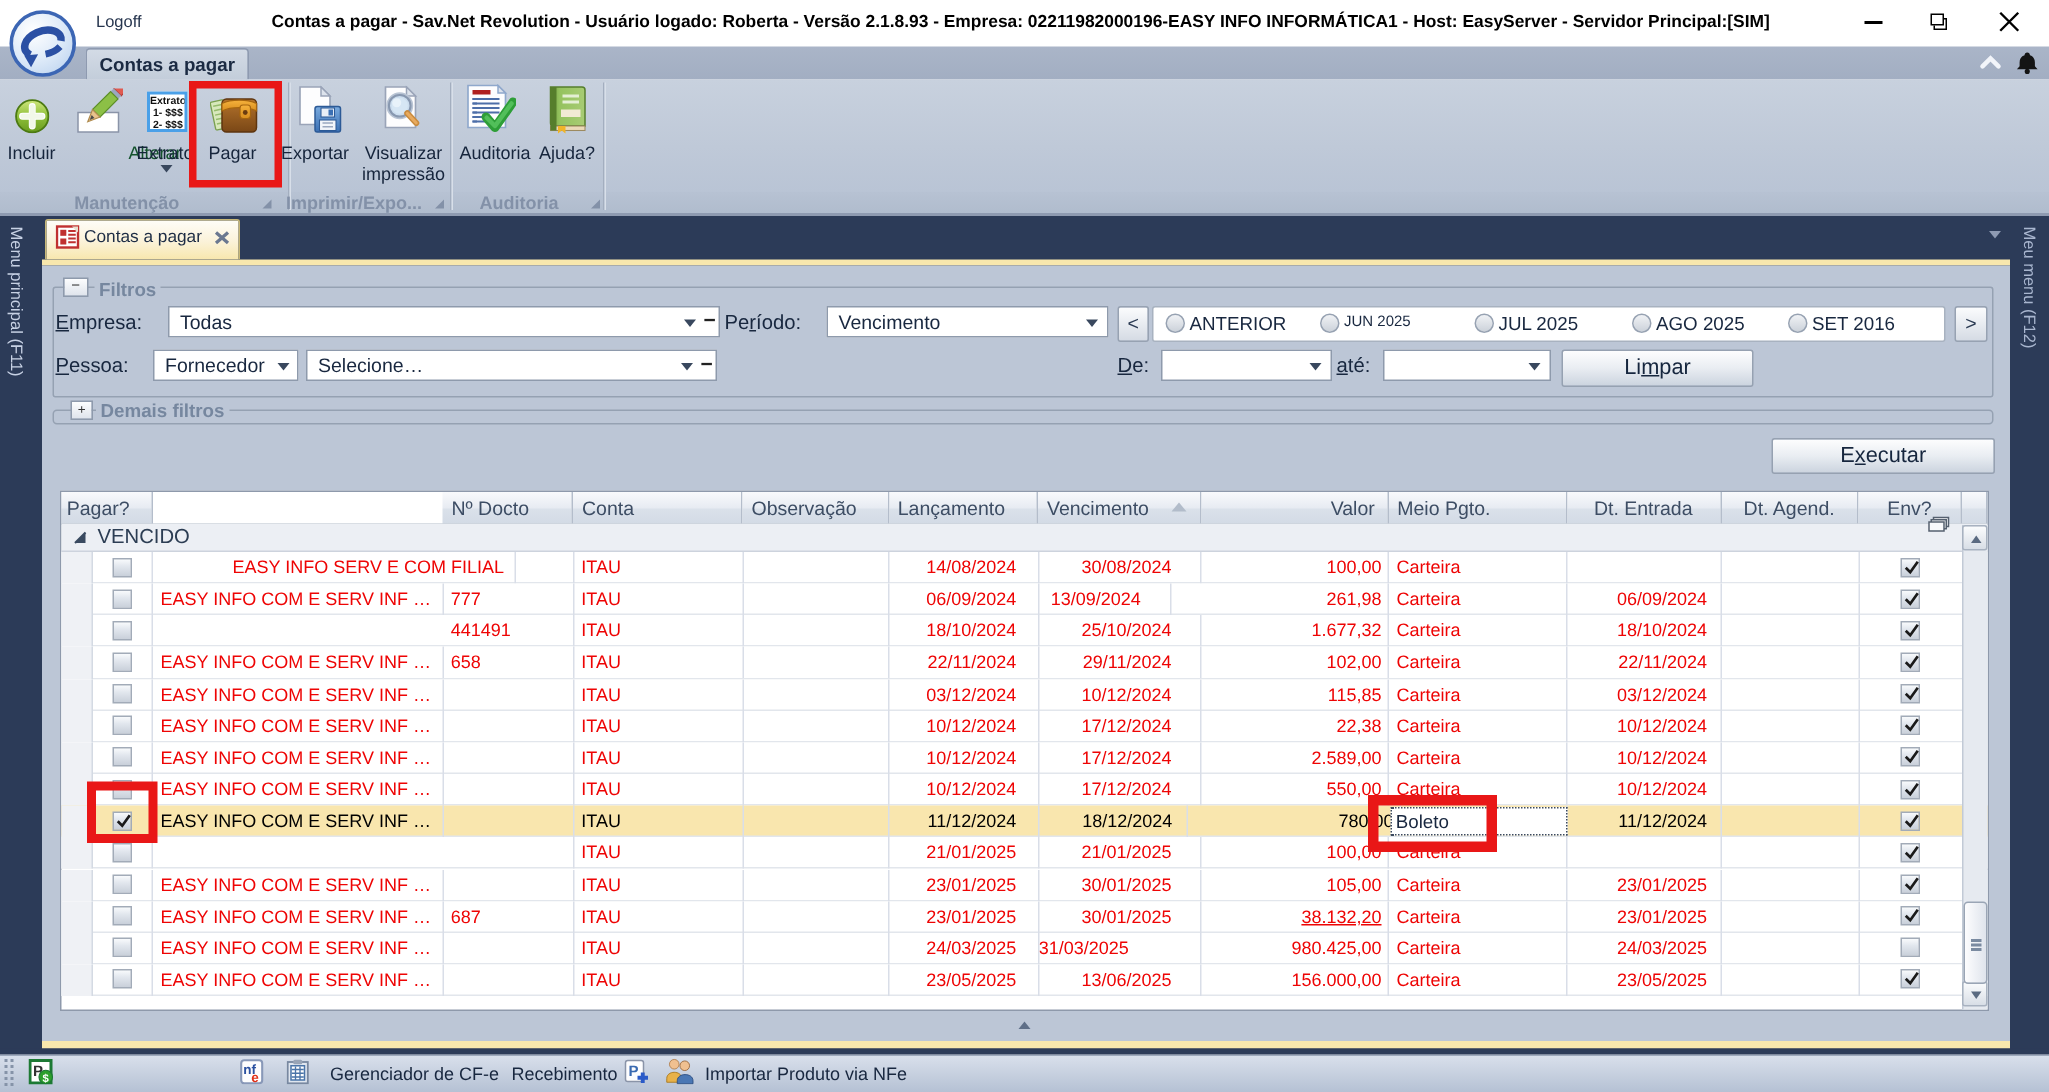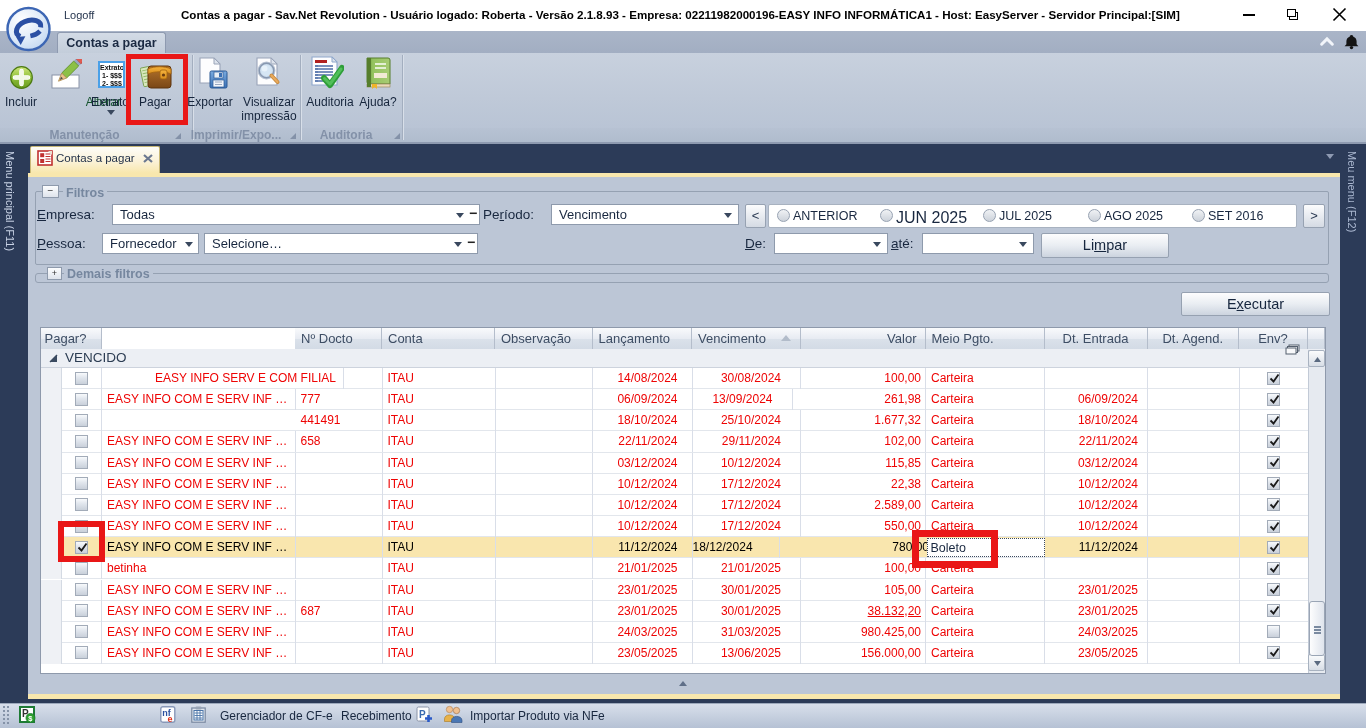--- a/index.html
+++ b/index.html
@@ -227,21 +227,21 @@
     <div class="ddt" style="left:98px;top:8px;"></div>
   </div>
 <div class="abs nv" style="left:891px;top:236px;font-size:13.5px;"><u>a</u>té:</div>
 <div class="combo" style="left:922px;top:233px;width:112px;height:21px;">
     <div class="ddt" style="left:96px;top:8px;"></div>
   </div>
 <div class="abs" style="left:1041px;top:233px;width:128px;height:25px;background:linear-gradient(#fdfdfe,#e9edf2 50%,#ccd4df);border:1px solid #96a1b1;border-radius:2px;text-align:center;line-height:23px;font-size:14.5px;color:#16263e;">Li<u>m</u>par</div>
 <div class="abs" style="left:777px;top:209px;width:13px;height:13px;border-radius:50%;background:linear-gradient(#f0f2f5,#ccd2da);border:1px solid #97a2b2;"></div>
 <div class="abs nv" style="left:793px;top:209px;font-size:12.5px;">ANTERIOR</div>
 <div class="abs" style="left:880px;top:209px;width:13px;height:13px;border-radius:50%;background:linear-gradient(#f0f2f5,#ccd2da);border:1px solid #97a2b2;"></div>
-<div class="abs nv" style="left:896px;top:209px;font-size:16px;">JUN 2025</div>
+<div class="abs nv" style="left:896px;top:209px;font-size:10px;">JUN 2025</div>
 <div class="abs" style="left:983px;top:209px;width:13px;height:13px;border-radius:50%;background:linear-gradient(#f0f2f5,#ccd2da);border:1px solid #97a2b2;"></div>
 <div class="abs nv" style="left:999px;top:209px;font-size:12.5px;">JUL 2025</div>
 <div class="abs" style="left:1088px;top:209px;width:13px;height:13px;border-radius:50%;background:linear-gradient(#f0f2f5,#ccd2da);border:1px solid #97a2b2;"></div>
 <div class="abs nv" style="left:1104px;top:209px;font-size:12.5px;">AGO 2025</div>
 <div class="abs" style="left:1192px;top:209px;width:13px;height:13px;border-radius:50%;background:linear-gradient(#f0f2f5,#ccd2da);border:1px solid #97a2b2;"></div>
 <div class="abs nv" style="left:1208px;top:209px;font-size:12.5px;">SET 2016</div>
 <div class="abs" style="left:35px;top:273px;width:1294px;height:10px;border:1px solid #95a1b2;border-radius:3px;"></div>
 <div class="abs" style="left:47px;top:267px;width:15px;height:13px;background:linear-gradient(#fcfdfe,#dfe4ec);border:1px solid #8e9aac;font-size:9px;line-height:11px;text-align:center;color:#333;">+</div>
 <div class="abs" style="left:64px;top:267px;background:#bcc6d6;padding:0 3px;font-size:12.5px;font-weight:bold;color:#76879f;">Demais filtros</div>
 
@@ -297,21 +297,21 @@
   </div>
 <div class="abs" style="left:41px;top:389.15px;width:1284px;height:21.15px;border-bottom:1px solid #e2e6ec;background:#fff;">
     <div class="cell" style="left:0;width:20.5px;height:21.15px;background:#eff1f5;border-right:1px solid #d4dae3;"></div>
     <div class="cell" style="left:20.5px;width:40.5px;height:21.15px;"></div>
     <div class="cbx" style="left:34px;top:3.5px;"></div>
     <div class="cell rtxt" style="left:61px;width:193.5px;padding-left:5px;">EASY INFO COM E SERV INF …</div>
     <div class="cell rtxt" style="left:254.5px;width:87px;padding-left:5px;">777</div>
     <div class="cell rtxt" style="left:341.5px;width:113px;padding-left:5px;">ITAU</div>
     <div class="cell" style="left:454.5px;width:97.5px;"></div>
     <div class="cell rtxt" style="left:552px;width:99.5px;text-align:right;padding-right:14px;">06/09/2024</div>
-    <div class="cell rtxt" style="left:651.5px;width:88px;text-align:right;padding-right:19px;margin-left:12px;">13/09/2024</div>
+    <div class="cell rtxt" style="left:651.5px;width:88px;text-align:right;padding-right:19px;">13/09/2024</div>
     <div class="cell rtxt" style="left:760px;width:125px;text-align:right;padding-right:4px;">261,98</div>
     <div class="cell rtxt" style="left:885px;width:119px;padding-left:5px;">Carteira</div>
     <div class="cell rtxt" style="left:1004px;width:103px;text-align:right;padding-right:9px;">06/09/2024</div>
     <div class="cell" style="left:1107px;width:91.5px;"></div>
     <div class="cell" style="left:1198.5px;width:69px;"></div>
     <div class="cbx" style="left:1226px;top:3.5px;">
       <svg style="position:absolute;left:0px;top:-1px;" width="13" height="13" viewBox="0 0 13 13">
         <path d="M2.5 6.5 L5.5 9.5 L10.5 2.5" stroke="#1a1a1a" stroke-width="1.8" fill="none"></path>
       </svg>
     </div>
@@ -447,38 +447,37 @@
     <div class="cbx" style="left:34px;top:3.5px;">
       <svg style="position:absolute;left:0px;top:-1px;" width="13" height="13" viewBox="0 0 13 13">
         <path d="M2.5 6.5 L5.5 9.5 L10.5 2.5" stroke="#1a1a1a" stroke-width="1.8" fill="none"></path>
       </svg>
     </div>
     <div class="cell" style="left:61px;width:193.5px;padding-left:5px;">EASY INFO COM E SERV INF …</div>
     <div class="cell" style="left:254.5px;width:87px;padding-left:5px;"></div>
     <div class="cell" style="left:341.5px;width:113px;padding-left:5px;">ITAU</div>
     <div class="cell" style="left:454.5px;width:97.5px;"></div>
     <div class="cell" style="left:552px;width:99.5px;text-align:right;padding-right:14px;">11/12/2024</div>
-    <div class="cell" style="left:651.5px;width:87px;text-align:right;padding-right:33px;">18/12/2024</div>
+    <div class="cell" style="left:651.5px;width:99px;text-align:right;padding-right:9px;">18/12/2024</div>
     <div class="cell" style="left:768px;width:125px;text-align:right;padding-right:4px;">780,00</div>
     <div class="cell" style="left:885px;width:119px;"></div>
     <div style="position:absolute;left:885.5px;top:0.5px;width:118px;height:19.5px;background:#fff;border:1px dotted #3c4a5e;font-size:12.5px;line-height:19px;color:#18273f;padding-left:3px;">Boleto</div>
     <div class="cell" style="left:1004px;width:103px;text-align:right;padding-right:9px;">11/12/2024</div>
     <div class="cell" style="left:1107px;width:91.5px;"></div>
     <div class="cell" style="left:1198.5px;width:69px;"></div>
     <div class="cbx" style="left:1226px;top:3.5px;">
       <svg style="position:absolute;left:0px;top:-1px;" width="13" height="13" viewBox="0 0 13 13">
         <path d="M2.5 6.5 L5.5 9.5 L10.5 2.5" stroke="#1a1a1a" stroke-width="1.8" fill="none"></path>
       </svg>
     </div>
   </div>
 <div class="abs" style="left:41px;top:558.35px;width:1284px;height:21.15px;border-bottom:1px solid #e2e6ec;background:#fff;">
     <div class="cell" style="left:0;width:20.5px;height:21.15px;background:#eff1f5;border-right:1px solid #d4dae3;"></div>
     <div class="cell" style="left:20.5px;width:40.5px;height:21.15px;"></div>
     <div class="cbx" style="left:34px;top:3.5px;"></div>
-    <div class="cell rtxt" style="left:61px;width:193.5px;padding-left:5px;">betinha</div>
     <div class="cell rtxt" style="left:254.5px;width:87px;padding-left:5px;"></div>
     <div class="cell rtxt" style="left:341.5px;width:113px;padding-left:5px;">ITAU</div>
     <div class="cell" style="left:454.5px;width:97.5px;"></div>
     <div class="cell rtxt" style="left:552px;width:99.5px;text-align:right;padding-right:14px;">21/01/2025</div>
     <div class="cell rtxt" style="left:651.5px;width:108.5px;text-align:right;padding-right:19px;">21/01/2025</div>
     <div class="cell rtxt" style="left:760px;width:125px;text-align:right;padding-right:4px;">100,00</div>
     <div class="cell rtxt" style="left:885px;width:119px;padding-left:5px;">Carteira</div>
     <div class="cell rtxt" style="left:1004px;width:103px;text-align:right;padding-right:9px;"></div>
     <div class="cell" style="left:1107px;width:91.5px;"></div>
     <div class="cell" style="left:1198.5px;width:69px;"></div>
@@ -532,21 +531,21 @@
   </div>
 <div class="abs" style="left:41px;top:621.8px;width:1284px;height:21.15px;border-bottom:1px solid #e2e6ec;background:#fff;">
     <div class="cell" style="left:0;width:20.5px;height:21.15px;background:#eff1f5;border-right:1px solid #d4dae3;"></div>
     <div class="cell" style="left:20.5px;width:40.5px;height:21.15px;"></div>
     <div class="cbx" style="left:34px;top:3.5px;"></div>
     <div class="cell rtxt" style="left:61px;width:193.5px;padding-left:5px;">EASY INFO COM E SERV INF …</div>
     <div class="cell rtxt" style="left:254.5px;width:87px;padding-left:5px;"></div>
     <div class="cell rtxt" style="left:341.5px;width:113px;padding-left:5px;">ITAU</div>
     <div class="cell" style="left:454.5px;width:97.5px;"></div>
     <div class="cell rtxt" style="left:552px;width:99.5px;text-align:right;padding-right:14px;">24/03/2025</div>
-    <div class="cell rtxt" style="left:651.5px;width:108.5px;text-align:right;padding-right:19px;">31/03/2025</div>
+    <div class="cell rtxt" style="left:651.5px;width:108.5px;text-align:left;padding-right:19px;">31/03/2025</div>
     <div class="cell rtxt" style="left:760px;width:125px;text-align:right;padding-right:4px;">980.425,00</div>
     <div class="cell rtxt" style="left:885px;width:119px;padding-left:5px;">Carteira</div>
     <div class="cell rtxt" style="left:1004px;width:103px;text-align:right;padding-right:9px;">24/03/2025</div>
     <div class="cell" style="left:1107px;width:91.5px;"></div>
     <div class="cell" style="left:1198.5px;width:69px;"></div>
     <div class="cbx" style="left:1226px;top:3.5px;"></div>
   </div>
 <div class="abs" style="left:41px;top:642.95px;width:1284px;height:21.15px;border-bottom:1px solid #e2e6ec;background:#fff;">
     <div class="cell" style="left:0;width:20.5px;height:21.15px;background:#eff1f5;border-right:1px solid #d4dae3;"></div>
     <div class="cell" style="left:20.5px;width:40.5px;height:21.15px;"></div>

